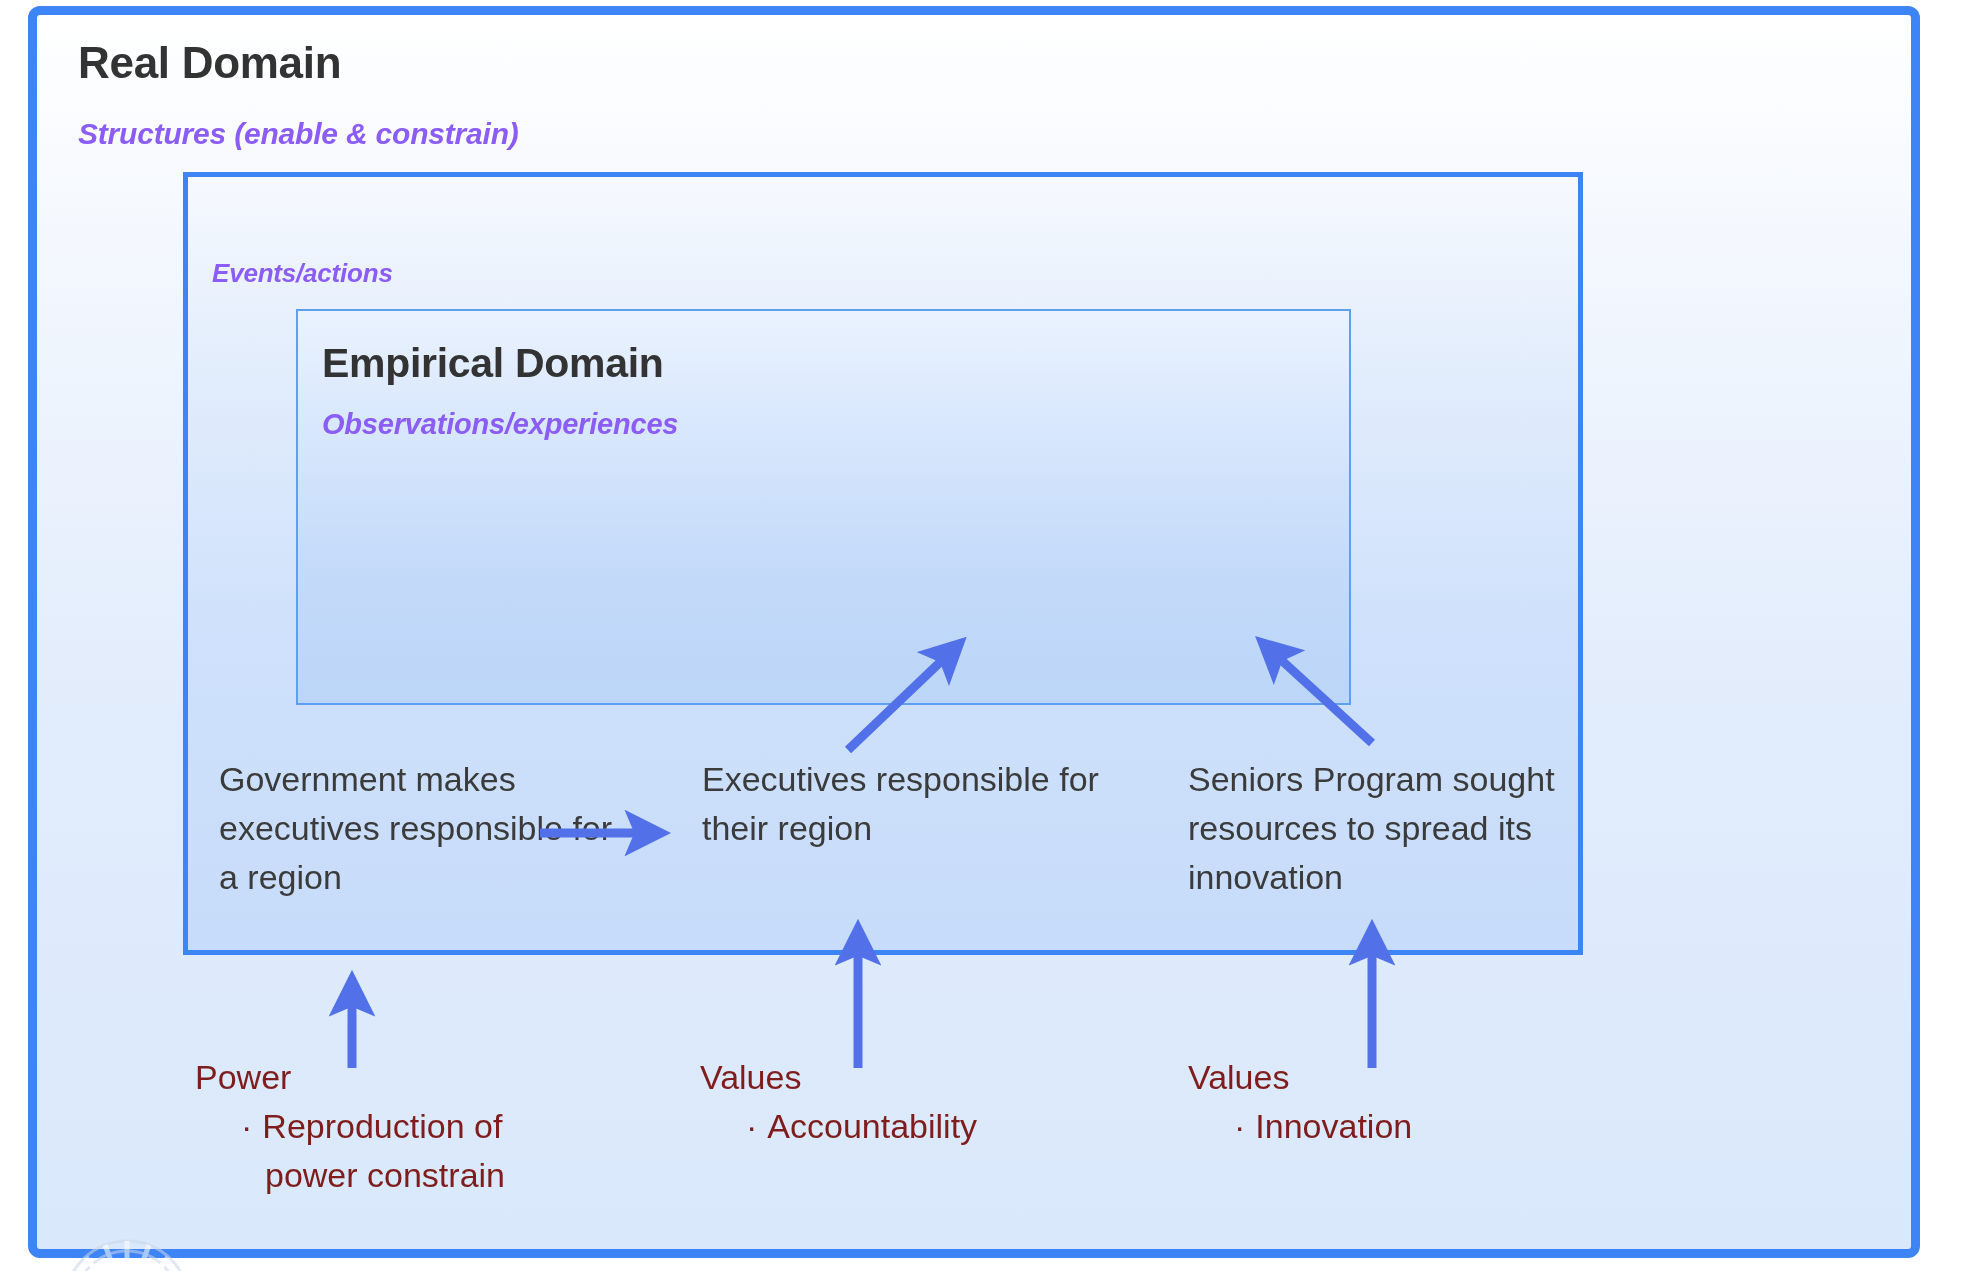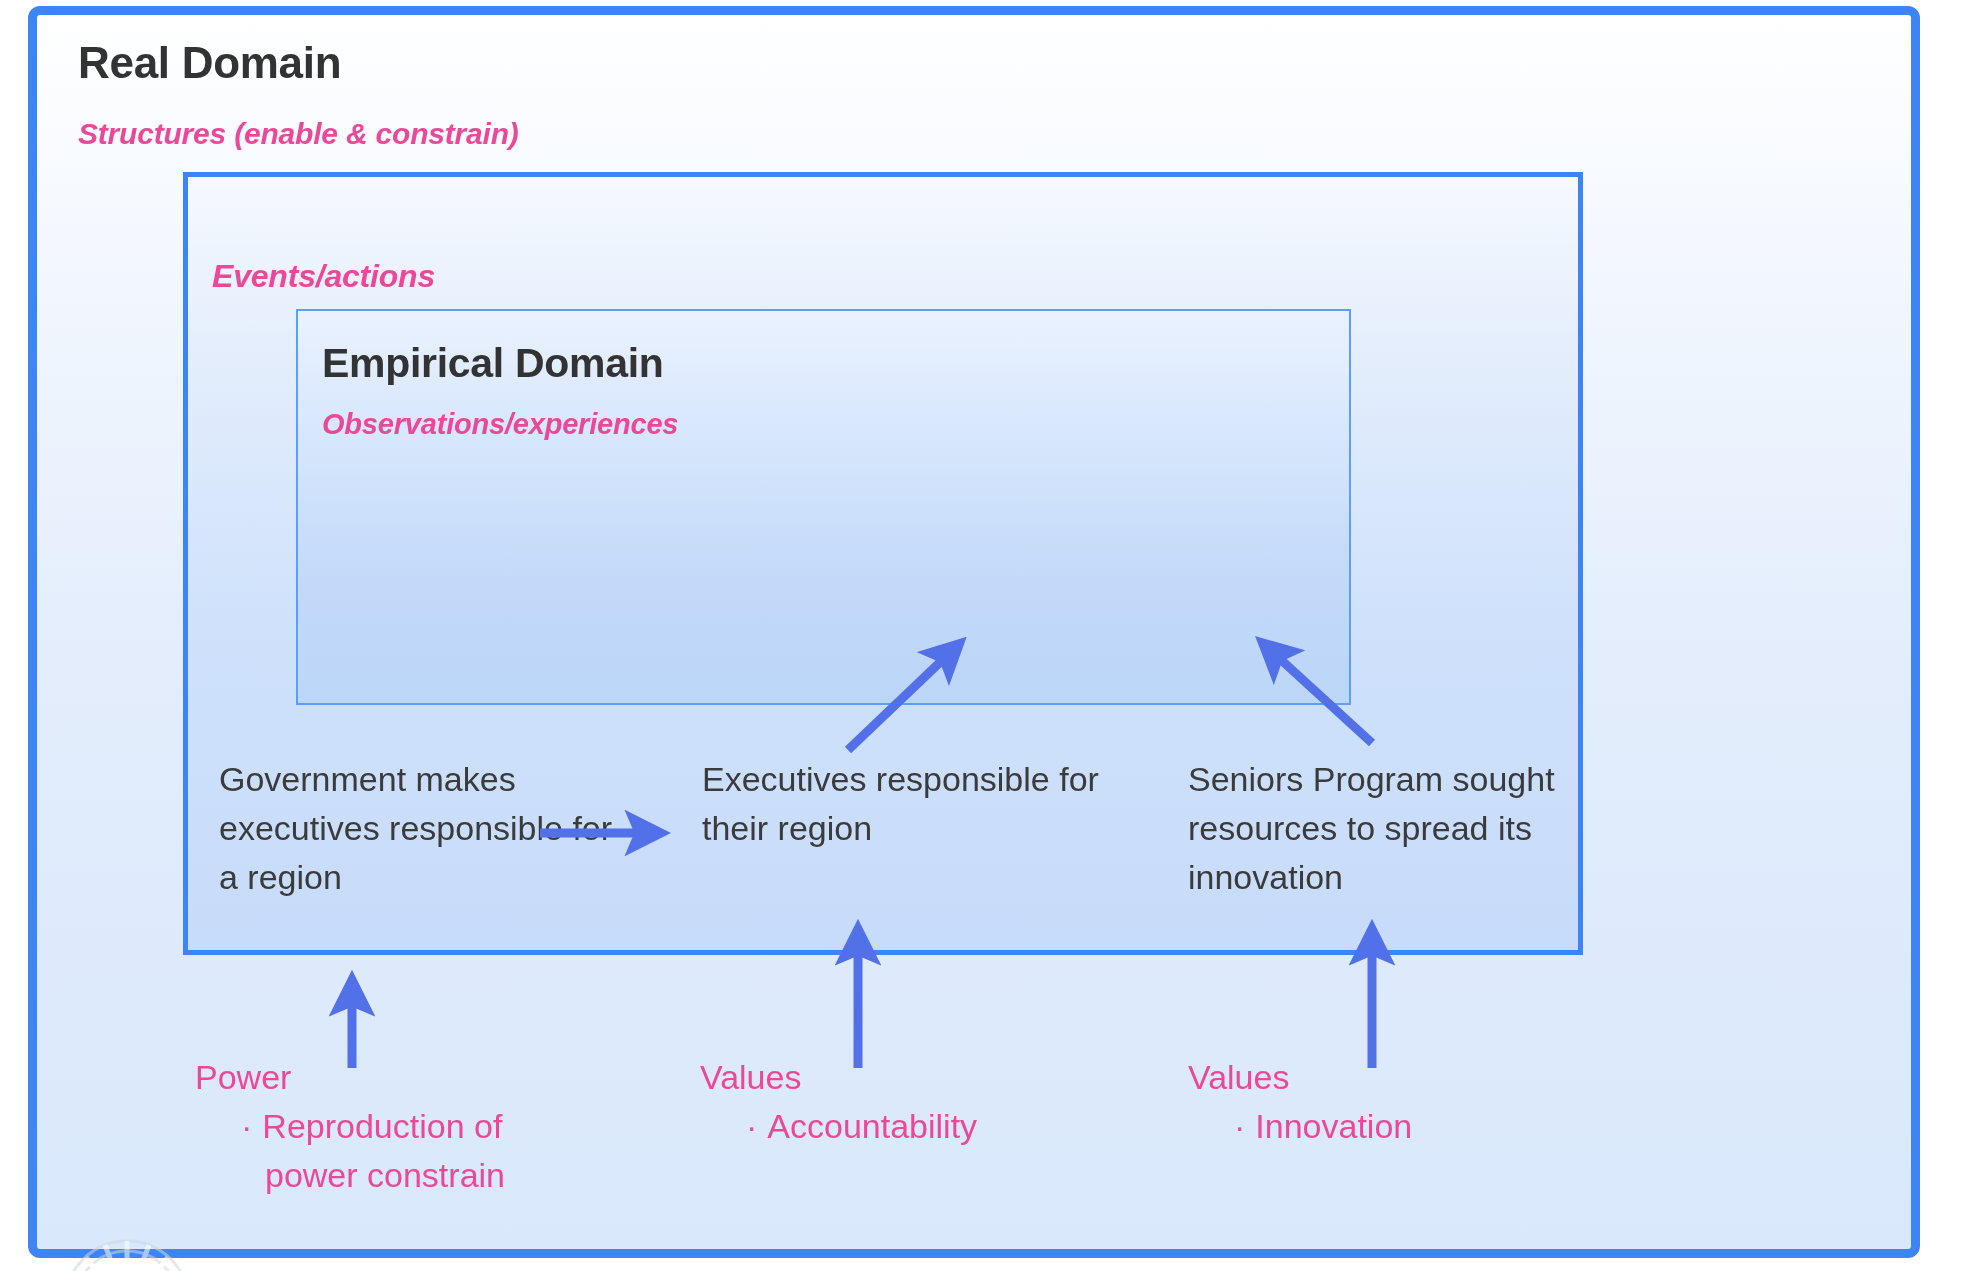--- a/index.html
+++ b/index.html
@@ -60,29 +60,29 @@
     position: absolute;
     font-weight: bold;
     color: #333333;
     white-space: nowrap;
     letter-spacing: -0.3px;
   }
   .box-sub {
     position: absolute;
     font-weight: bold;
     font-style: italic;
-    color: #ec4899;
+    color: #8b5cf6;
     white-space: nowrap;
     letter-spacing: -0.2px;
   }
 
   .real-title   { left: 78px;  top: 38px;  font-size: 44px; }
   .real-sub     { left: 78px;  top: 117px; font-size: 30px; }
   .actual-title { left: 212px; top: 190px; font-size: 41px; }
-  .actual-sub   { left: 212px; top: 258px; font-size: 32px; text-align: center; }
+  .actual-sub   { left: 212px; top: 258px; font-size: 26px; text-align: center; }
   .emp-title    { left: 322px; top: 340px; font-size: 41px; }
   .emp-sub      { left: 322px; top: 408px; font-size: 29px; }
 
   
   .txt {
     position: absolute;
     color: #333333;
     font-size: 34px;
     line-height: 49px;
     color: #3b3b3b;
@@ -90,21 +90,21 @@
   .txt-right { text-align: right; }
 
   .t-lack     { left: 935px;  top: 493px;  width: 345px; }
   .t-gov      { left: 219px;  top: 755px;  width: 400px; }
   .t-exec     { left: 702px;  top: 755px;  width: 400px; }
   .t-seniors  { left: 1188px; top: 755px;  width: 420px; }
 
   
   .mech {
     position: absolute;
-    color: #ec4899;
+    color: #7f1d1d;
     font-size: 34px;
     line-height: 49px;
   }
   .mech .head { display: block; }
   .mech .bullets { margin: 0; padding: 0; list-style: none; }
   .mech .bullets li {
     display: block;
     padding-left: 48px;
     text-indent: -24px;
     margin-left: 22px;

